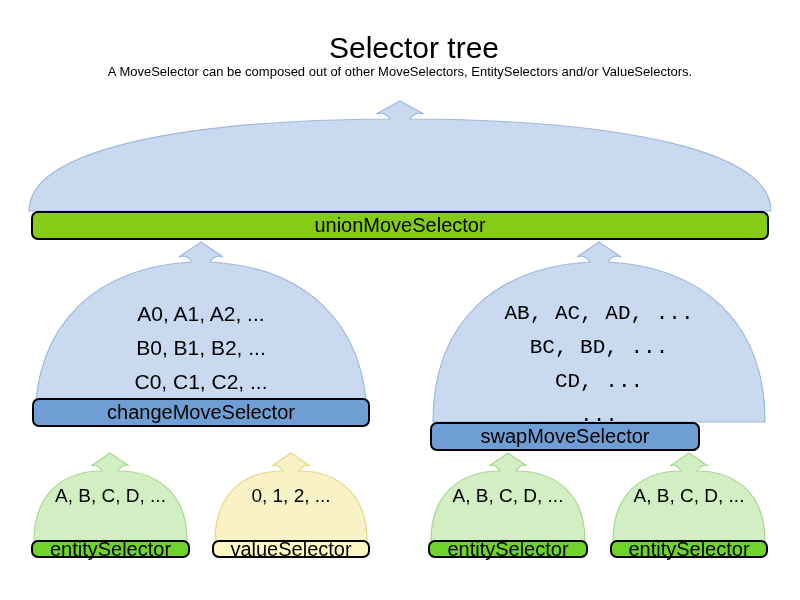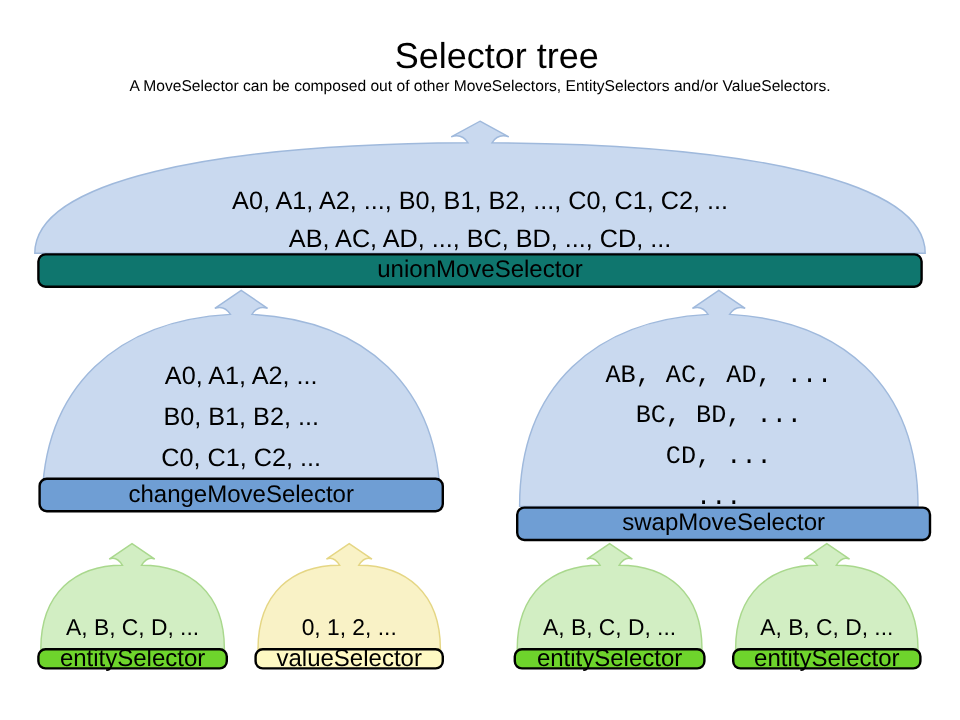--- a/index.html
+++ b/index.html
@@ -16,30 +16,30 @@
     text-align:center; font-size:13px; line-height:16px;
   }
   svg.shapes { position:absolute; left:0; top:0; }
   svg.shapes path { stroke-width:1.2; }
   .cloud-text { position:absolute; text-align:center; }
   .cloud-text div { white-space:nowrap; }
   .top-lines  { left:0;   top:152px; width:800px; font-size:21px; line-height:32px; }
   .mid-lines  { top:297px; width:338px; font-size:21px; line-height:34px; }
   .mid-left   { left:32px; }
   .mid-right  { left:430px;font-family:Liberation Mono, monospace; }
-  .leaf-values { top:512px; font-size:19px; line-height:24px; }
+  .leaf-values { top:484px; font-size:19px; line-height:24px; }
   .bar {
     position:absolute; box-sizing:border-box; height:29px;
     border:2px solid #000; border-radius:7px;
     display:flex; align-items:center; justify-content:center;
     font-size:20px; white-space:nowrap;
   }
   .bar-union  { left:31px;  top:211px; width:738px; }
   .bar-change { left:32px;  top:398px; width:338px; }
-  .bar-swap   { left:430px; top:422px; width:346px; }
+  .bar-swap   { left:430px; top:422px; width:270px; }
   .bar-leaf   { top:540px; height:18px; }
   .bar-leaf-0 { left:31px;  width:159px; }
   .bar-leaf-1 { left:212px; width:158px; }
   .bar-leaf-2 { left:428px; width:160px; }
   .bar-leaf-3 { left:610px; width:158px; }
   .lv-0 { left:31px;  width:159px; }
   .lv-1 { left:212px; width:158px; }
   .lv-2 { left:428px; width:160px; }
   .lv-3 { left:610px; width:158px; }
 </style>
@@ -58,25 +58,21 @@
     <path d="M 201,242 L 223,257 Q 215,254 210,262 C 302,267 367,320 367,422 L 35,422 C 35,320 100,267 192,262 Q 187,254 179,257 Z" style="fill: rgb(201, 217, 239); stroke: rgb(159, 185, 220);"></path>
 
     <path d="M 599,242 L 621,257 Q 613,254 608,262 C 700,267 765,320 765,422 L 433,422 C 433,320 498,267 590,262 Q 585,254 577,257 Z" style="fill: rgb(201, 217, 239); stroke: rgb(159, 185, 220);"></path>
 
     <path d="M 110,453 L 129,466 Q 123,463 118,471 C 158,471 187,494 187,541 L 34,541 C 34,494 63,471 102,471 Q 97,463 91,466 Z" style="fill: rgb(210, 238, 195); stroke: rgb(169, 216, 141);"></path>
     <path d="M 291,453 L 310,466 Q 304,463 299,471 C 338,471 367,494 367,541 L 215,541 C 215,494 244,471 283,471 Q 278,463 272,466 Z" style="fill: rgb(249, 242, 198); stroke: rgb(229, 214, 132);"></path>
     <path d="M 508,453 L 527,466 Q 521,463 516,471 C 556,471 585,494 585,541 L 431,541 C 431,494 460,471 500,471 Q 495,463 489,466 Z" style="fill: rgb(210, 238, 195); stroke: rgb(169, 216, 141);"></path>
     <path d="M 689,453 L 708,466 Q 702,463 697,471 C 736,471 765,494 765,541 L 613,541 C 613,494 642,471 681,471 Q 676,463 670,466 Z" style="fill: rgb(210, 238, 195); stroke: rgb(169, 216, 141);"></path>
   </svg>
 
-  <div class="cloud-text top-lines">
-    <div>A0, A1, A2, ..., B0, B1, B2, ..., C0, C1, C2, ...</div>
-    <div>AB, AC, AD, ..., BC, BD, ..., CD, ...</div>
-  </div>
-  <div class="bar bar-union" style="background-color: #0f766e; border-color: rgb(0, 0, 0);">
+  <div class="bar bar-union" style="background-color: #84cc16; border-color: rgb(0, 0, 0);">
     <span>unionMoveSelector</span>
   </div>
 
   <div class="cloud-text mid-lines mid-left">
     <div>A0, A1, A2, ...</div>
     <div>B0, B1, B2, ...</div>
     <div>C0, C1, C2, ...</div>
     <div>...</div>
   </div>
   <div class="bar bar-change" style="background-color: rgb(111, 158, 212); border-color: rgb(0, 0, 0);">

